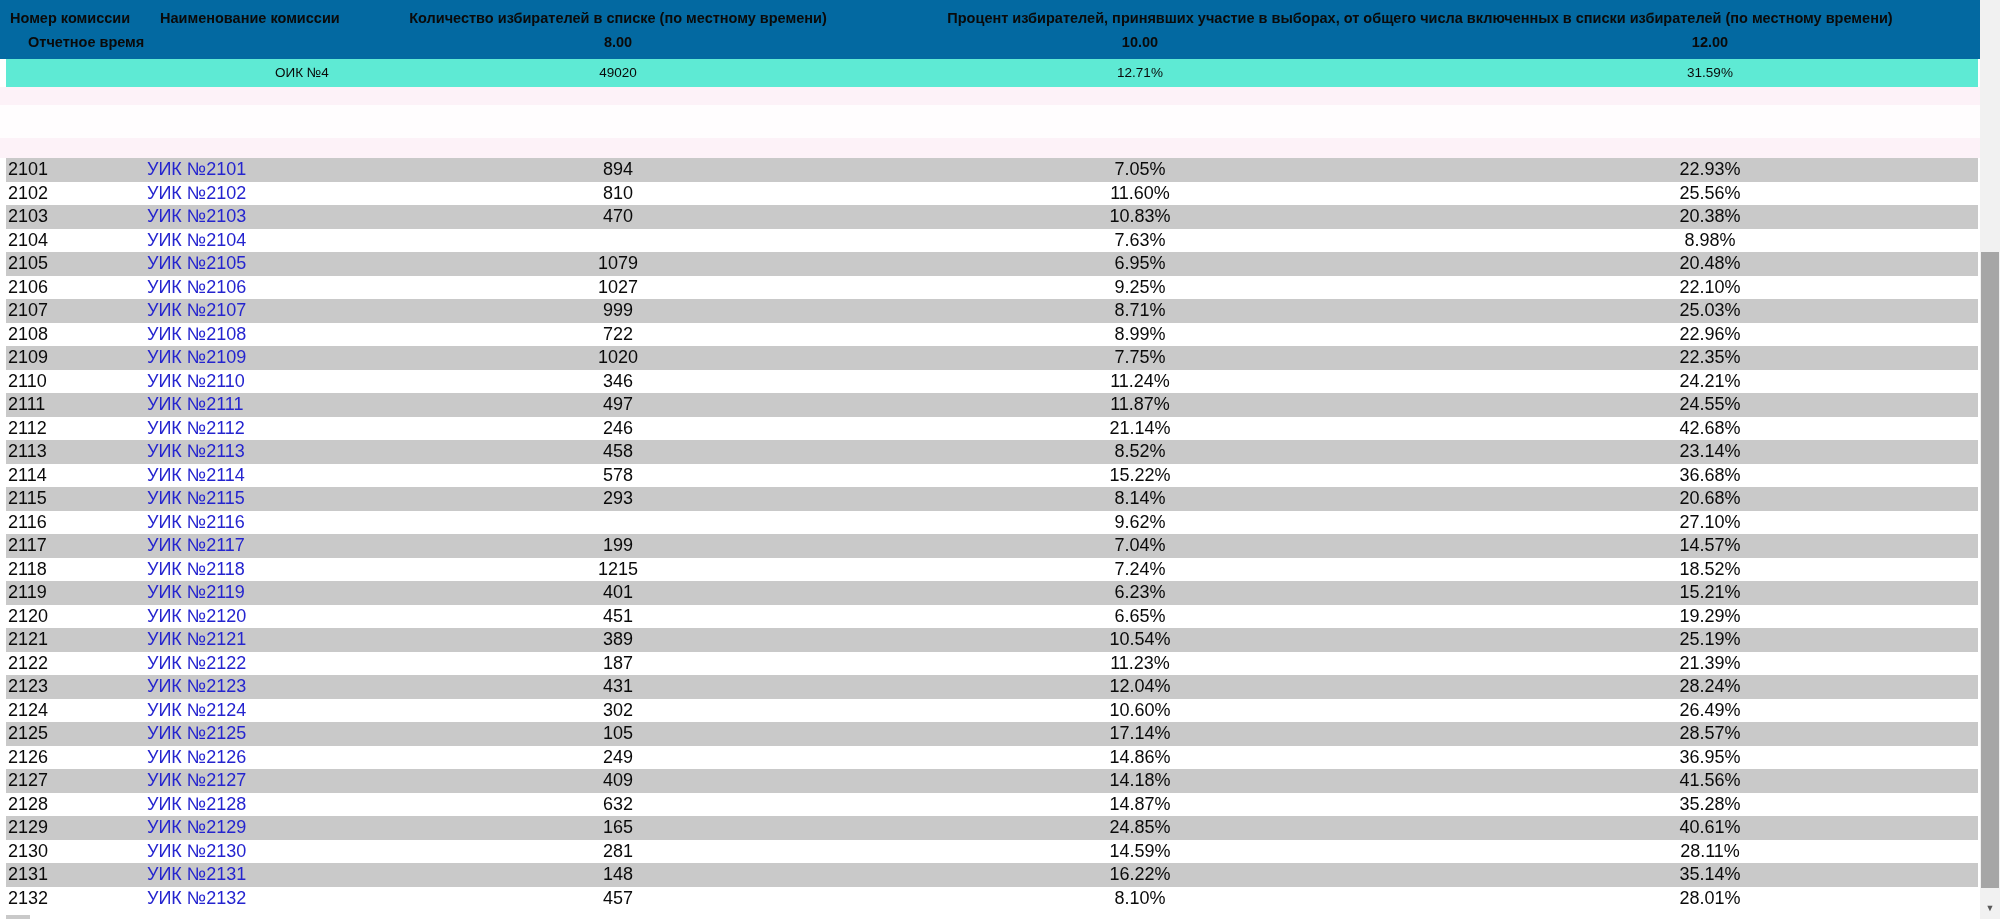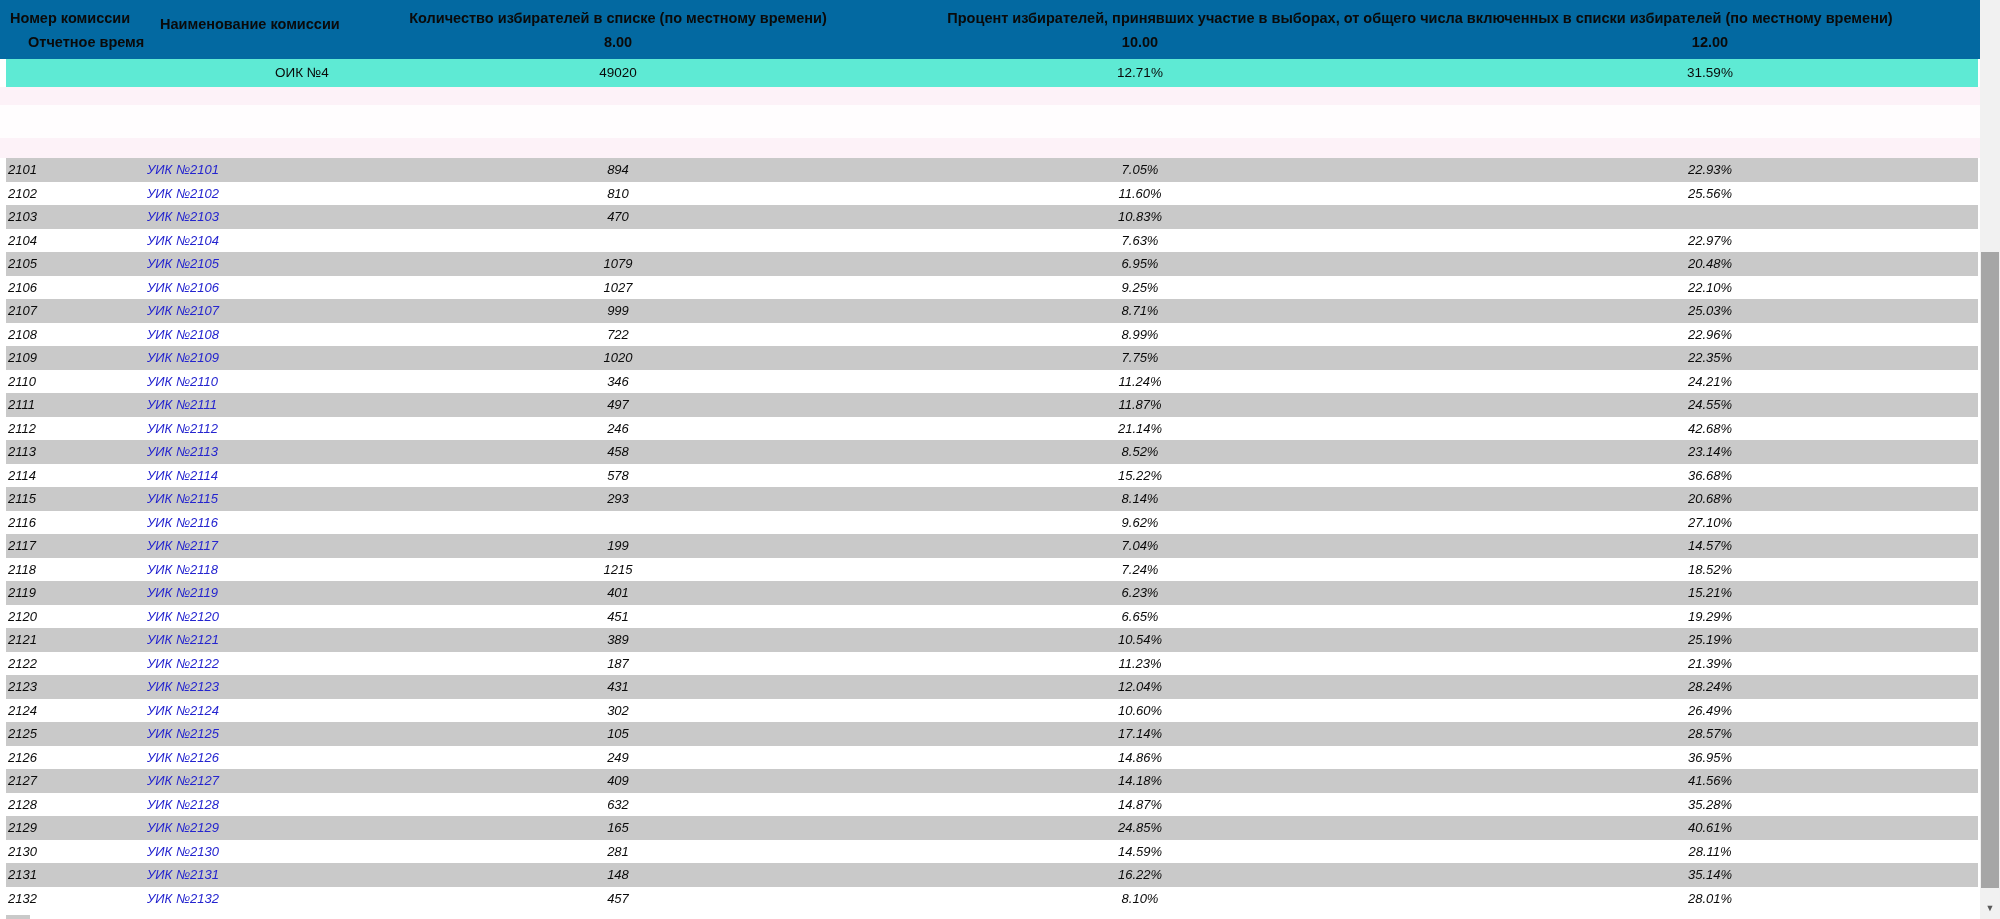--- a/index.html
+++ b/index.html
@@ -7,21 +7,21 @@
     width:2000px;height:919px;overflow:hidden;position:relative;
     background:#ffffff;
     font-family:"Liberation Sans", sans-serif;
     -webkit-font-smoothing:antialiased;
   }
   .page{position:absolute;inset:0;}
   
   .header-area{position:absolute;left:0;top:0;width:1980px;height:59px;background:#0369a1;}
   .h{position:absolute;font-weight:700;font-size:14.5px;color:#0a0a0a;white-space:nowrap;}
   .h.num{left:10px;top:10px;}
-  .h.nm{left:160px;top:16px;}
+  .h.nm{left:160px;top:10px;}
   .h.cnt{left:378px;top:10px;width:480px;text-align:center;}
   .h.pct{left:885px;top:10px;width:1070px;text-align:center;}
   .h.rt{left:20px;top:34px;margin-left:8px;}
   .h.t8{left:378px;top:34px;width:480px;text-align:center;}
   .h.t10{left:880px;top:34px;width:520px;text-align:center;}
   .h.t12{left:1450px;top:34px;width:520px;text-align:center;}
   
   .summary{
     position:absolute;left:6px;top:59px;width:1972px;height:28px;
     background:#5eead4;line-height:28px;font-size:13.5px;color:#0a0a0a;
@@ -29,21 +29,21 @@
   .c{position:absolute;white-space:nowrap;}
   .sname{left:269px;}
   .c.count{left:372px;width:480px;text-align:center;}
   .c.p10{left:874px;width:520px;text-align:center;}
   .c.p12{left:1444px;width:520px;text-align:center;}
   
   .pink-gap{position:absolute;left:0;top:87px;width:1980px;height:71px;background:#fdf2f8;}
   .gap-white{position:absolute;left:0;top:18px;width:1980px;height:33px;background:#fffdfe;}
   
   #rows{position:absolute;left:6px;top:158px;width:1972px;}
-  .row{position:relative;height:23.5px;line-height:23.5px;font-size:13px;color:#0a0a0a;background:#ffffff;font-style:italic;}
+  .row{position:relative;height:23.5px;line-height:23.5px;font-size:18px;color:#0a0a0a;background:#ffffff;}
   #rows .row:nth-child(odd){background:#c9c9c9;}
   .c.num{left:2px;}
   .c.name{left:141px;color:#2424cf;text-decoration:none;cursor:pointer;}
   .bottom-sliver{position:absolute;left:6px;top:915px;width:24px;height:4px;background:#c9c9c9;}
   
   .scrollbar{position:absolute;left:1980px;top:0;width:20px;height:919px;background:#f1f1f1;}
   .thumb{position:absolute;left:1px;top:252px;width:18px;height:636px;background:#a6a6a6;}
   .sb-btn{
     position:absolute;left:0;bottom:0;width:20px;height:22px;background:#f1f1f1;
     display:flex;align-items:center;justify-content:center;
@@ -90,26 +90,27 @@
         <a class="c name">УИК №2102</a>
         <span class="c count">810</span>
         <span class="c p10">11.60%</span>
         <span class="c p12">25.56%</span>
       </div>
       <div class="row">
         <span class="c num">2103</span>
         <a class="c name">УИК №2103</a>
         <span class="c count">470</span>
         <span class="c p10">10.83%</span>
+        <span class="c p12">20.38%</span>
       </div>
       <div class="row">
         <span class="c num">2104</span>
         <a class="c name">УИК №2104</a>
         <span class="c p10">7.63%</span>
-        <span class="c p12">22.97%</span>
+        <span class="c p12">8.98%</span>
       </div>
       <div class="row">
         <span class="c num">2105</span>
         <a class="c name">УИК №2105</a>
         <span class="c count">1079</span>
         <span class="c p10">6.95%</span>
         <span class="c p12">20.48%</span>
       </div>
       <div class="row">
         <span class="c num">2106</span>

